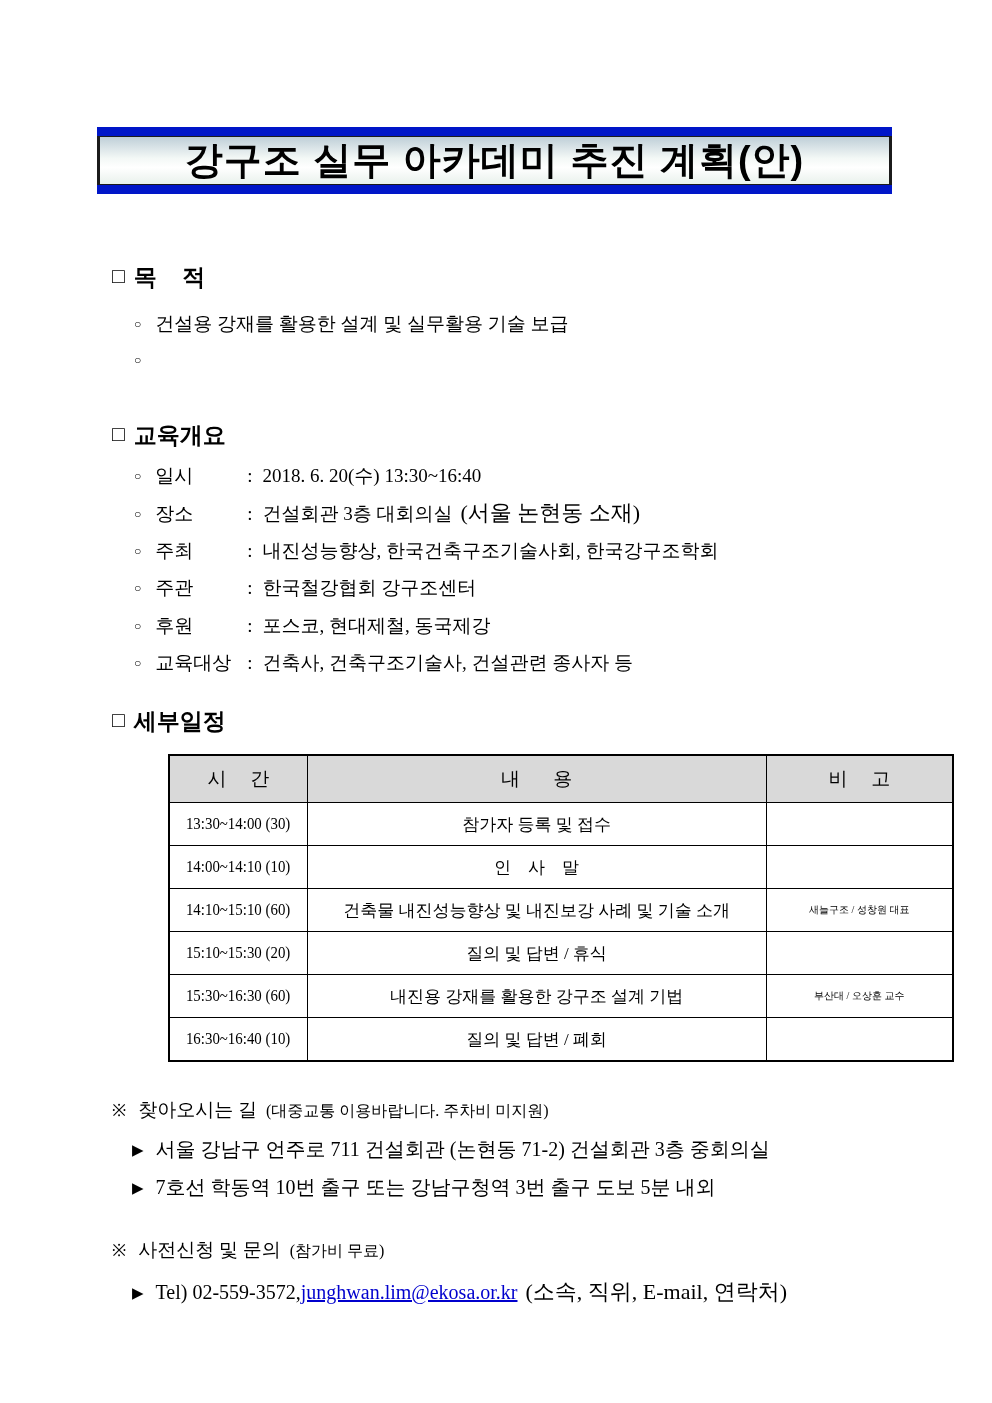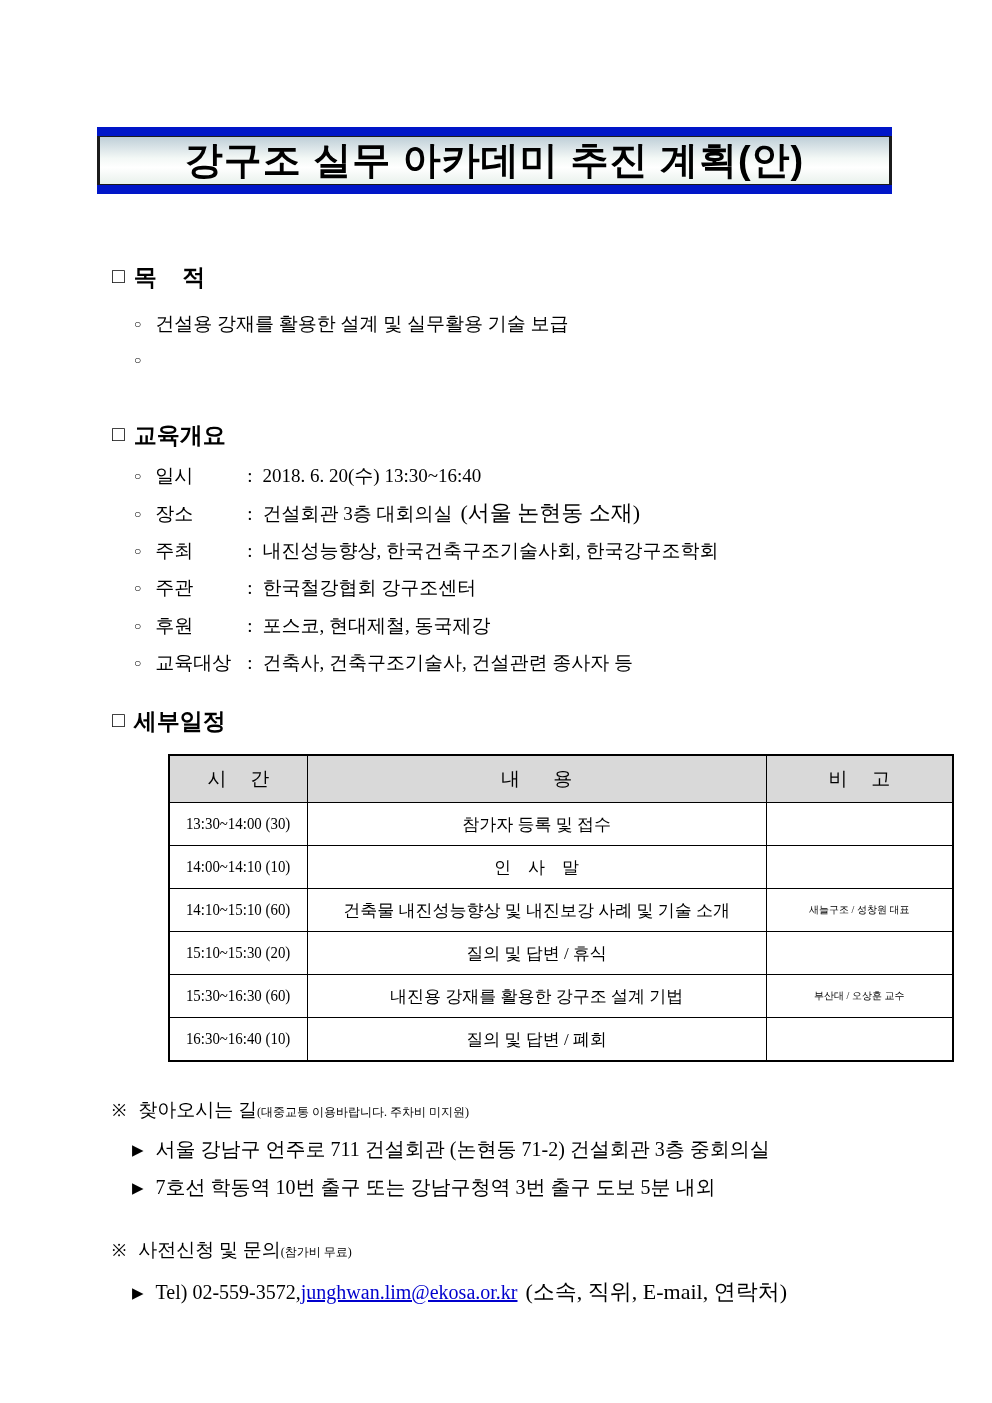--- a/index.html
+++ b/index.html
@@ -75,21 +75,21 @@
   .t-narrow { display: inline-block; transform: scaleX(0.93); transform-origin: center; font-size: 16px; }
   .td-note { font-size: 10px; }
 
   
   .ref-line {
     position: absolute; left: 112px;
     display: flex; align-items: baseline; white-space: pre;
     font-size: 19px; line-height: 26px;
   }
   .ref-marker { font-size: 17px; margin-right: 12px; }
-  .ref-note { font-size: 12px; }
+  .ref-note { font-size: 16px; margin-left: 9px; }
   .arrow-line {
     position: absolute; left: 132px;
     display: flex; align-items: baseline; white-space: pre;
     font-size: 20px; line-height: 27px;
   }
   .arrow-marker { font-size: 15px; margin-right: 12px; transform: translateY(-1px); }
   .email-link { color: var(--link-blue, #0000cd); text-decoration: underline; }
   .tel-text { }
 </style>
 </head>

